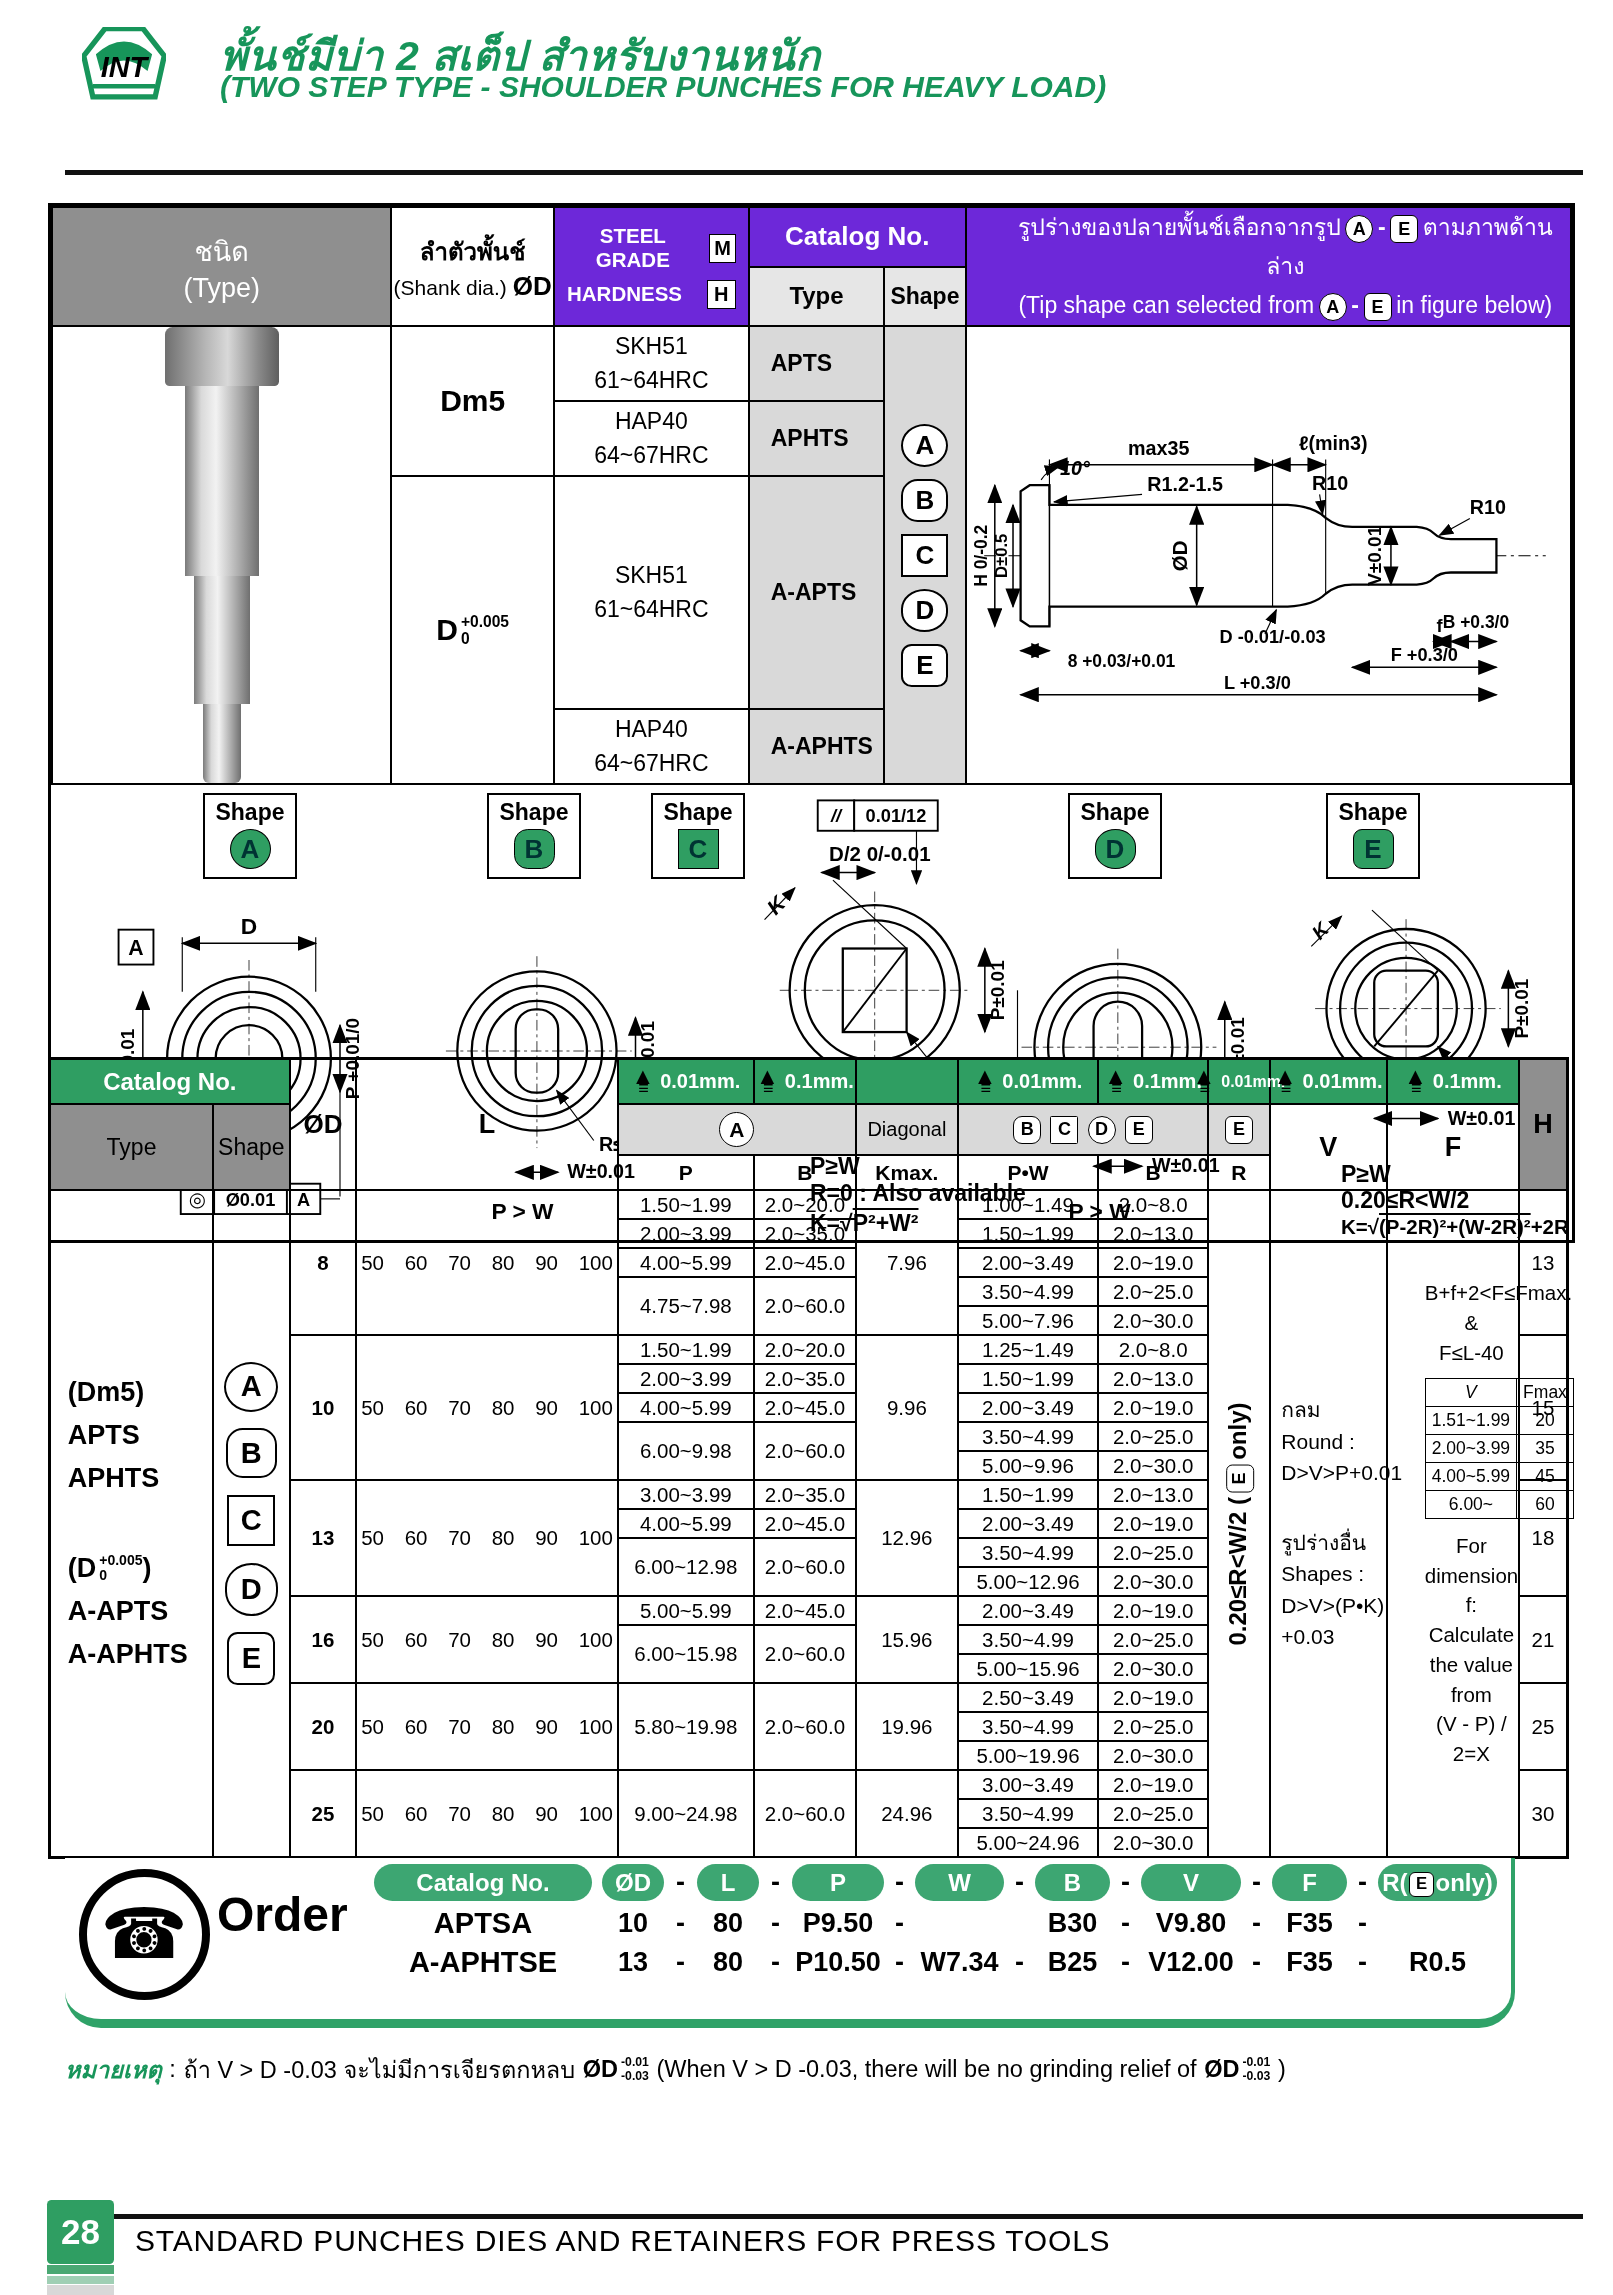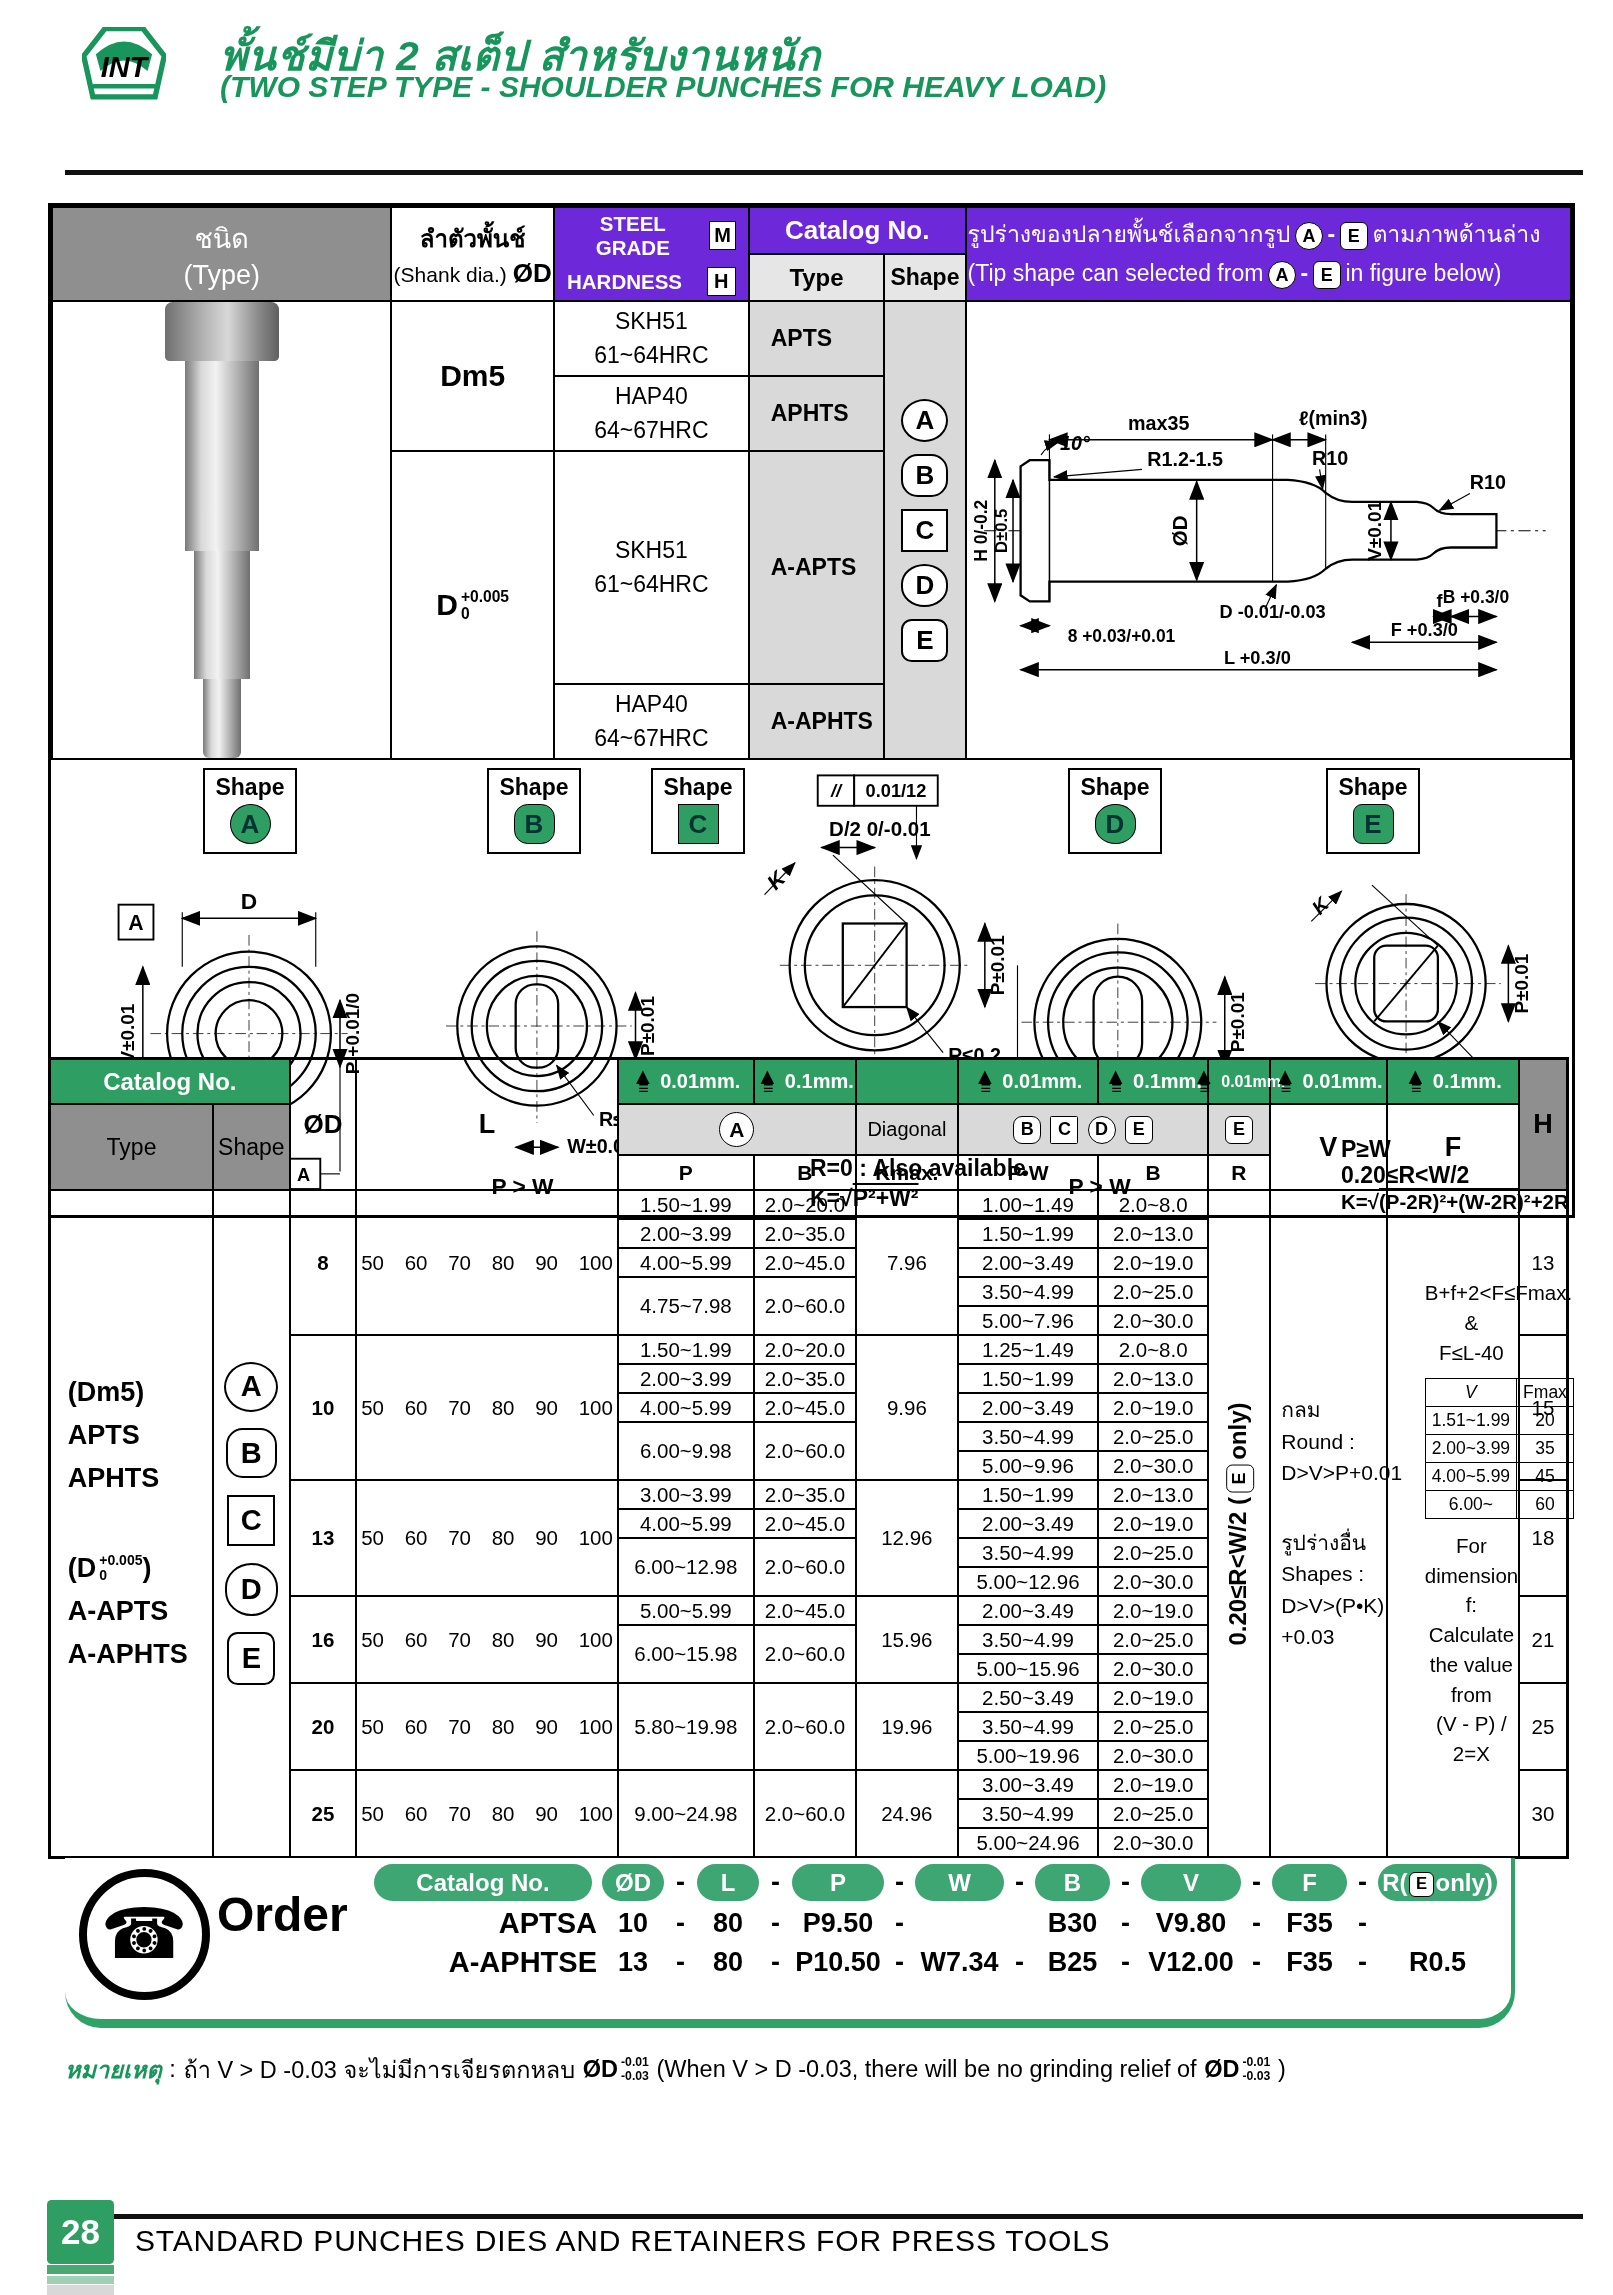--- a/index.html
+++ b/index.html
@@ -27,21 +27,21 @@
   
   .bshape{display:inline-flex;align-items:center;justify-content:center;border:2.3px solid #000;background:#fff;font-weight:bold;font-size:26px;width:43px;height:39px;}
   .b-circle{border-radius:50%;}
   .b-stadium{border-radius:16.7px;}
   .b-square{border-radius:0;}
   .b-oval{border-radius:50% / 46%;}
   .b-rrect{border-radius:10.6px;}
   .ibadge{display:inline-flex;align-items:center;justify-content:center;width:26px;height:26px;border:1.5px solid #000;background:#fff;color:#000;font-weight:bold;font-size:18px;margin:0 4.6px;vertical-align:middle;}
   .ib-circle{border-radius:50%;}
   .ib-rrect{border-radius:6px;}
-  .tipline{font-size:23px;line-height:1.7;text-align:left;padding-left:1px;}
+  .tipline{font-size:23px;line-height:1.7;text-align:center;padding-left:34px;}
   
   .punchwrap{display:flex;flex-direction:column;align-items:center;}
   .cyl{background:linear-gradient(90deg,#7a7a7a 0%,#d9d9d9 22%,#f2f2f2 42%,#a8a8a8 75%,#6f6f6f 100%);}
   .p-head{width:114px;height:59px;border-radius:7.6px 7.6px 4.6px 4.6px;background:linear-gradient(90deg,#6f6f6f,#b5b5b5 35%,#d8d8d8 55%,#8a8a8a 82%,#5f5f5f);}
   .p-body{width:74px;height:190px;}
   .p-step{width:56px;height:128px;}
   .p-tip{width:38px;height:79px;border-radius:0 0 6px 6px;}
   
   .shapesbox{position:relative;width:100%;height:455px;background:#fff;}
   .shlabel{position:absolute;border:2.3px solid #000;background:#fff;width:90px;text-align:center;padding:4.6px 0 7.6px 0;}
@@ -78,21 +78,21 @@
   .fcol{font-size:20.5px;line-height:1.45;margin-left:37px;}
   .ftbl{margin:10.6px auto;border:1.5px solid #000;}
   .ftbl td{border:1.5px solid #000;font-size:17.5px;padding:0.8px 6px;height:23px;}
   
   .orderbox{left:65px;top:1858px;width:1446px;height:161px;border-bottom:9px solid #2fa268;border-right:4.6px solid #2fa268;border-radius:0 0 36px 36px;background:#fff;}
   .phone{position:absolute;left:13.7px;top:10.6px;width:115px;height:115px;border:8.4px solid #000;border-radius:50%;display:flex;align-items:center;justify-content:center;font-size:70px;color:#000;}
   .ordertitle{position:absolute;left:152px;top:29px;font-size:48px;font-weight:bold;}
   .ogrid{position:absolute;left:304px;top:6px;display:grid;grid-template-columns:228px 72px 23px 72px 23px 102px 21px 99px 21px 85px 21px 110px 21px 85px 21px 129px;row-gap:6px;align-items:center;}
   .pill{background:#3da672;color:#fff;border-radius:23px;font-size:24px;font-weight:bold;text-align:center;padding:4.6px 3px;margin:0 4.6px;}
   .odash{font-size:27px;font-weight:bold;text-align:center;}
-  .oname{font-size:29px;font-weight:bold;text-align:right;}
+  .oname{font-size:29px;font-weight:bold;text-align:center;}
   .oval{font-size:27px;font-weight:bold;text-align:center;}
   
   .noterow{left:65px;top:2051px;font-size:23.5px;display:flex;align-items:center;gap:7.6px;}
   .ngreen{color:#17955a;font-weight:bold;font-style:italic;}
   .footline{left:114px;top:2214px;width:1469px;height:5.3px;background:#111;}
   .footpage{left:47px;top:2200px;width:67px;height:64px;background:#2f9e62;color:#fff;font-size:35px;font-weight:bold;display:flex;align-items:center;justify-content:center;border-radius:4.6px;}
   .foottitle{left:135px;top:2224px;font-size:30px;letter-spacing:0.8px;}
   .strip1{left:47px;top:2265px;width:67px;height:9px;background:#4aa873;}
   .strip2{left:47px;top:2276px;width:67px;height:7.6px;background:#9fcfb4;}
   .strip3{left:47px;top:2285px;width:67px;height:10.6px;background:#d8d8d8;}

